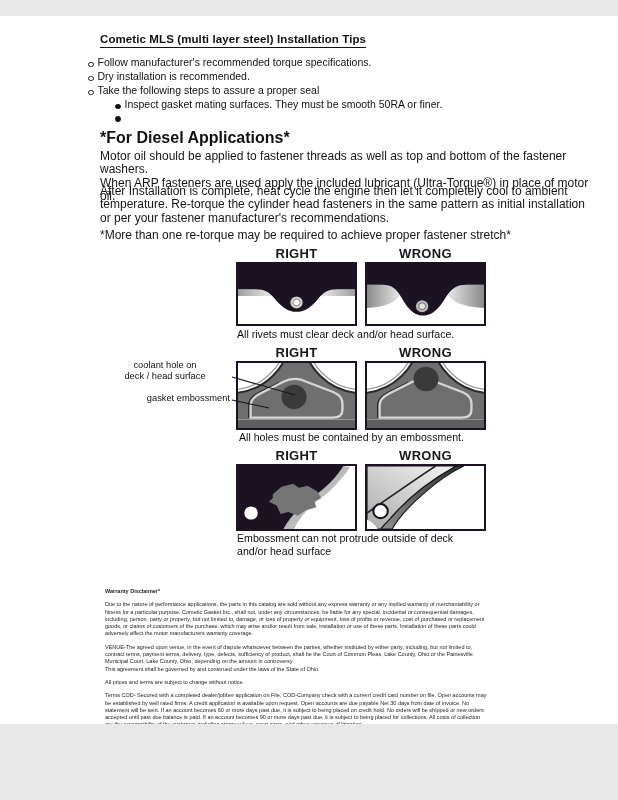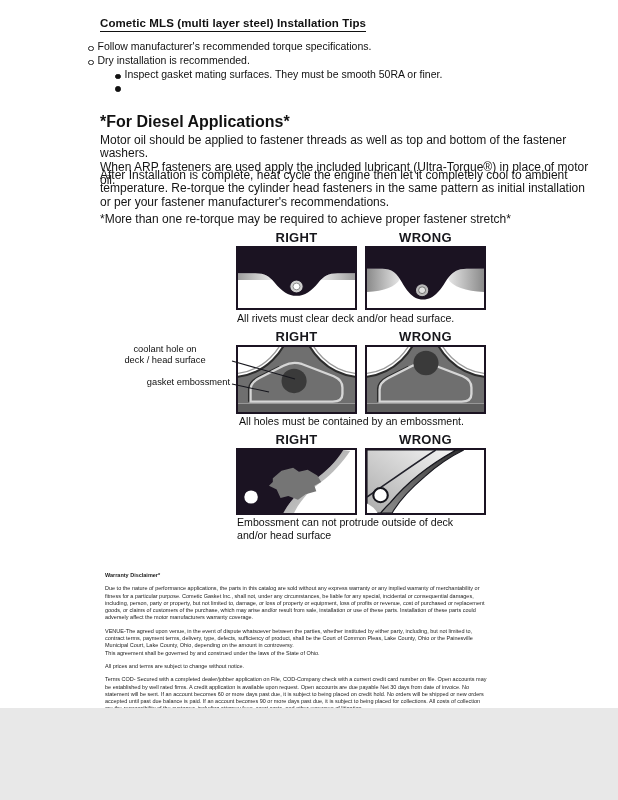--- a/index.html
+++ b/index.html
@@ -1,19 +1,19 @@
 <!DOCTYPE html>
 <html><head>
 <meta charset="utf-8">
 <style>
   html,body{margin:0;padding:0;background:#e8e8e8;}
   .page{
     position:relative;width:618px;height:708px;background:#ffffff;
     font-family:"Liberation Sans",sans-serif;color:#111;overflow:hidden;
-    margin:0 auto;
+    margin:16px auto;
   }
   .abs{position:absolute;}
   .pre{white-space:pre-line;}
 
   
   .title{
     left:100px;top:17px;font-size:11.5px;font-weight:bold;
     border-bottom:1.6px solid #111;padding-bottom:2px;letter-spacing:0.1px;
   }
 
@@ -55,20 +55,24 @@
   <div class="abs title">Cometic MLS (multi layer steel) Installation Tips</div>
 
   <div class="abs tips">
     <div class="tip-row">
       <span class="mk"></span>
       <span>Follow manufacturer's recommended torque specifications.</span>
     </div>
     <div class="tip-row">
       <span class="mk"></span>
       <span>Dry installation is recommended.</span>
+    </div>
+    <div class="tip-row">
+      <span class="mk"></span>
+      <span>Take the following steps to assure a proper seal</span>
     </div>
     <div class="tip-row sub">
       <span class="mk"></span>
       <span>Inspect gasket mating surfaces.  They must be smooth 50RA or finer.</span>
     </div>
     <div class="tip-row sub">
       <span class="mk"></span>
     </div>
   </div>
 

